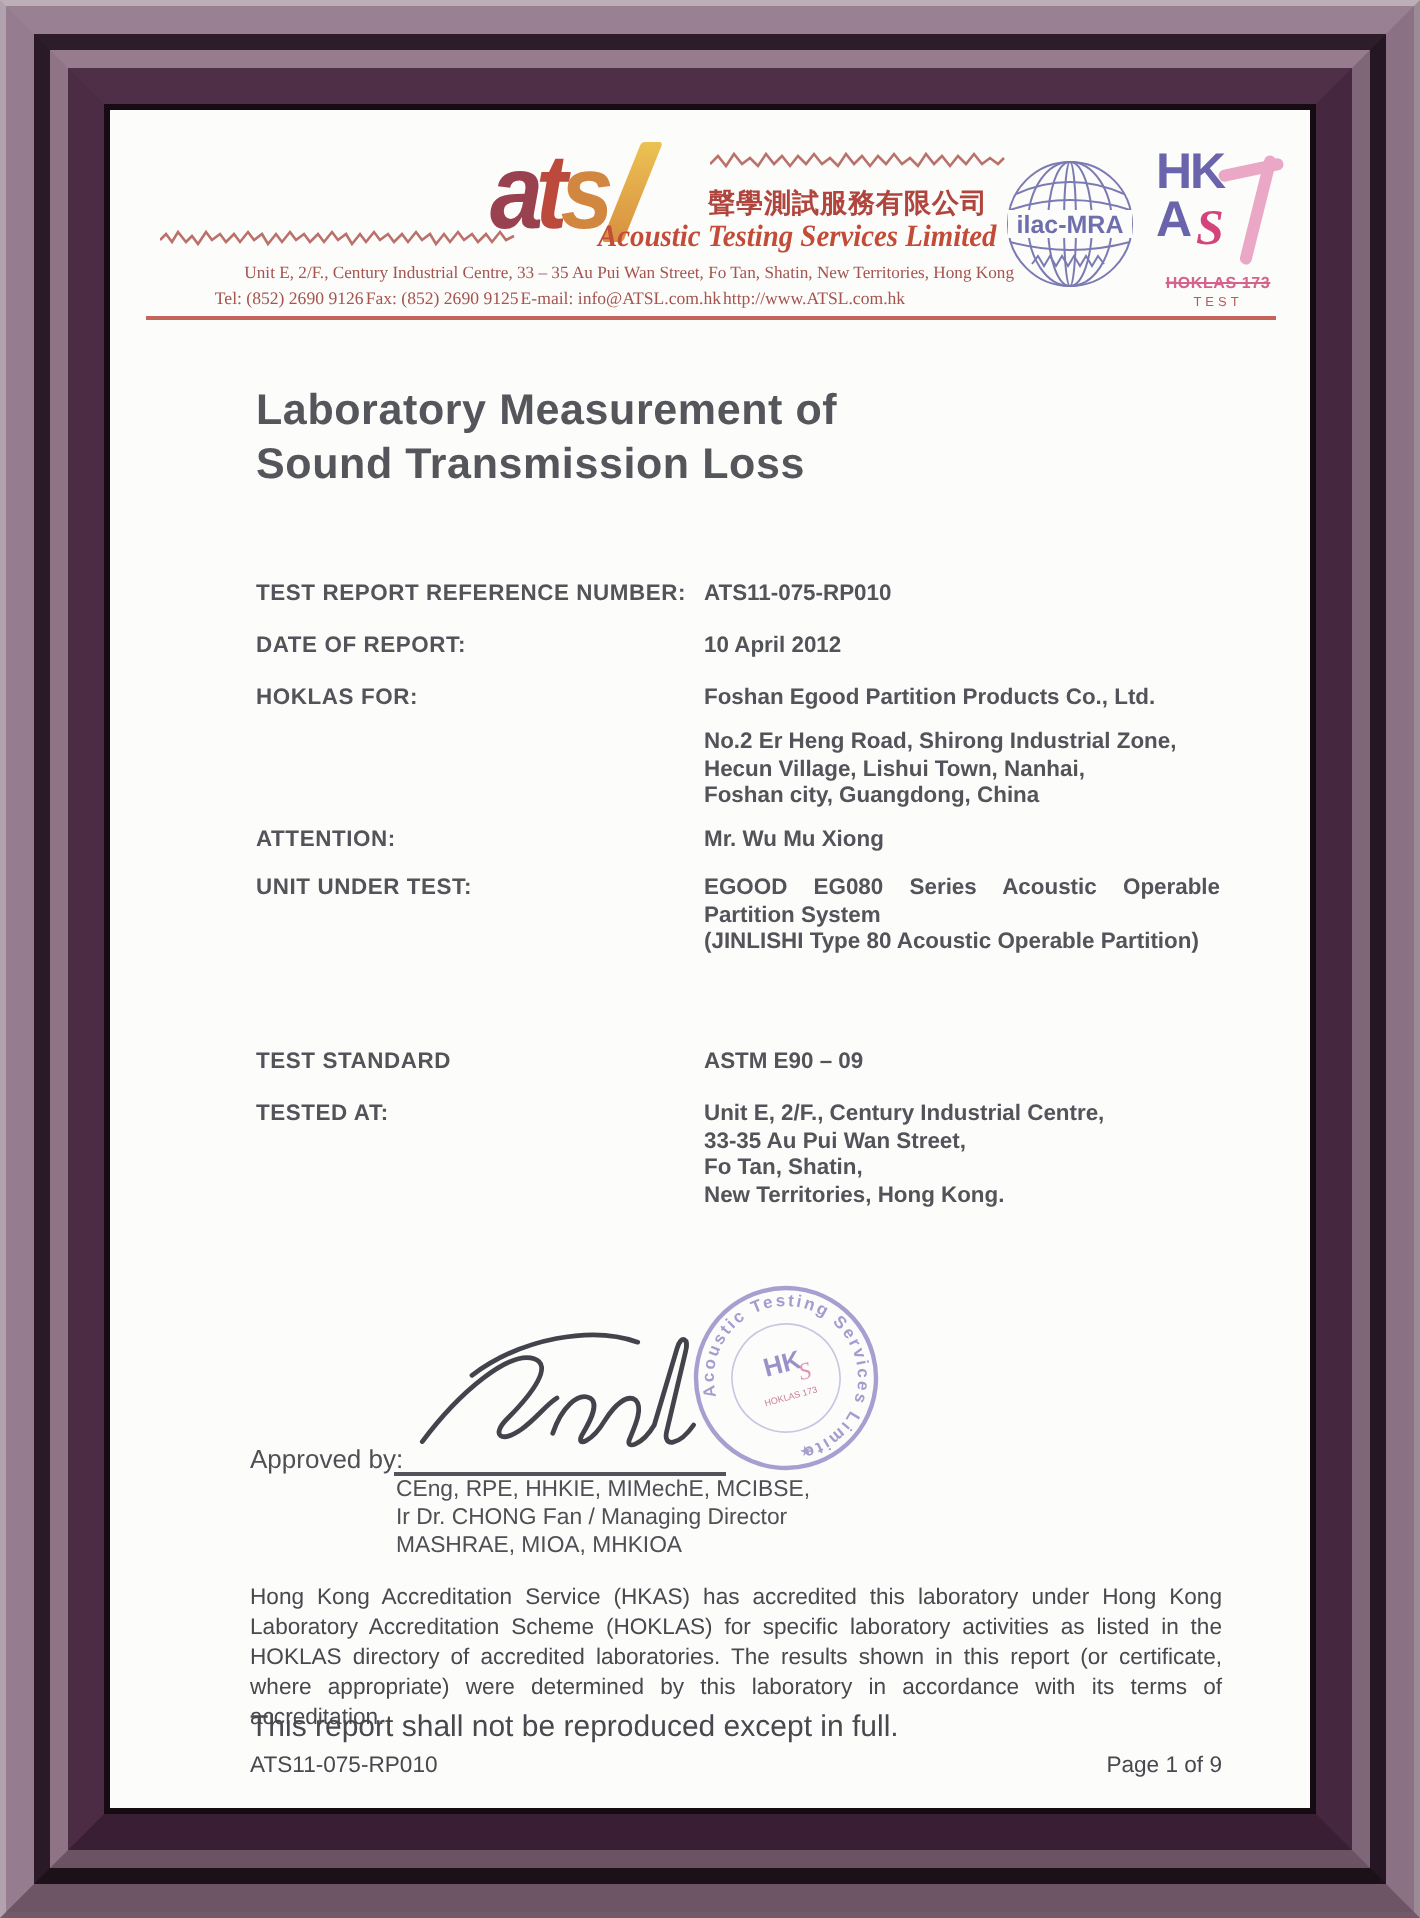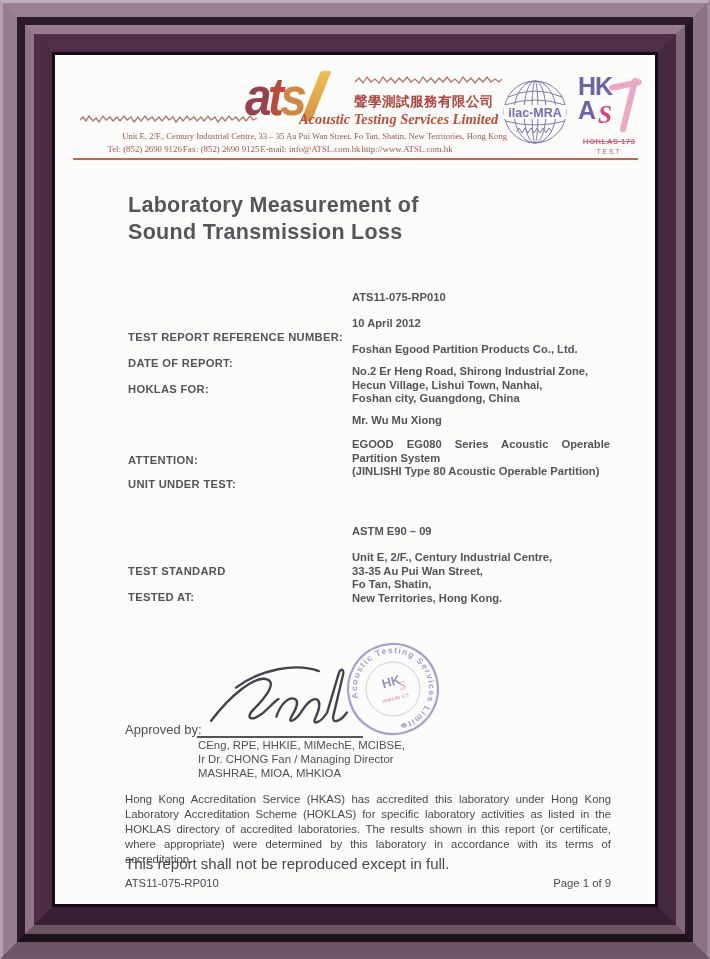--- a/index.html
+++ b/index.html
@@ -39,21 +39,21 @@
   .hkS{position:absolute;left:25px;top:26px;font-family:"Liberation Serif",serif;font-style:italic;font-weight:bold;
        font-size:25px;color:#d4447c;}
   .swooshV{position:absolute;left:53px;top:2px;width:6px;height:56px;background:#eaa8c6;transform:rotate(14deg);border-radius:3px;}
   .swooshH{position:absolute;left:36px;top:7px;width:33px;height:6px;background:#eaa8c6;transform:rotate(-12deg);border-radius:3px;}
   .hoklas{position:absolute;left:0;top:62px;width:72px;text-align:center;font-size:8px;font-weight:bold;color:#d4648c;
           text-decoration:line-through;letter-spacing:.3px;}
   .hktest{position:absolute;left:0;top:73px;width:72px;text-align:center;font-size:6.5px;color:#b85a60;letter-spacing:2px;}
   
   .title{position:absolute;left:73px;top:137px;font-size:21.5px;line-height:27px;font-weight:bold;color:#55555c;letter-spacing:.3px;}
   
-  .lbl{position:absolute;left:73px;width:220px;font-size:11.2px;font-weight:bold;letter-spacing:.3px;color:#53535a;margin-top:40px;}
+  .lbl{position:absolute;left:73px;width:220px;font-size:11.2px;font-weight:bold;letter-spacing:.3px;color:#53535a;}
   .val{position:absolute;left:297px;width:258px;font-size:11.2px;font-weight:bold;color:#53535a;line-height:13.5px;}
   .pre{white-space:pre-line;}
   .just{text-align:justify;}
   
   .approved{position:absolute;left:70px;top:667px;font-size:13px;color:#4f4f55;}
   .sigline{position:absolute;left:142px;top:681px;width:166px;border-top:2px solid #53535a;}
   .namecol{position:absolute;left:143px;top:684px;font-size:11.4px;line-height:13.8px;color:#4f4f55;}
   .sigsvg{position:absolute;left:152px;top:604px;}
   .stamp{position:absolute;left:288px;top:584px;transform:rotate(-15deg);opacity:.8;}
   

